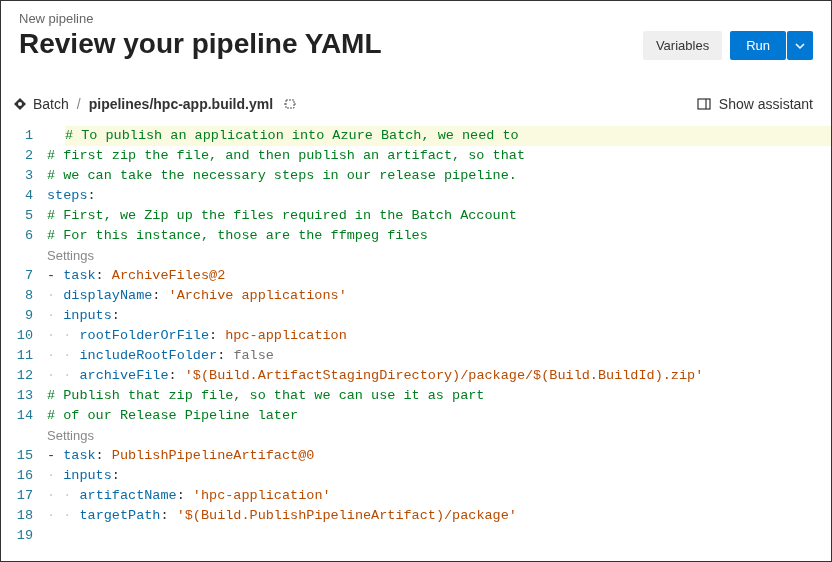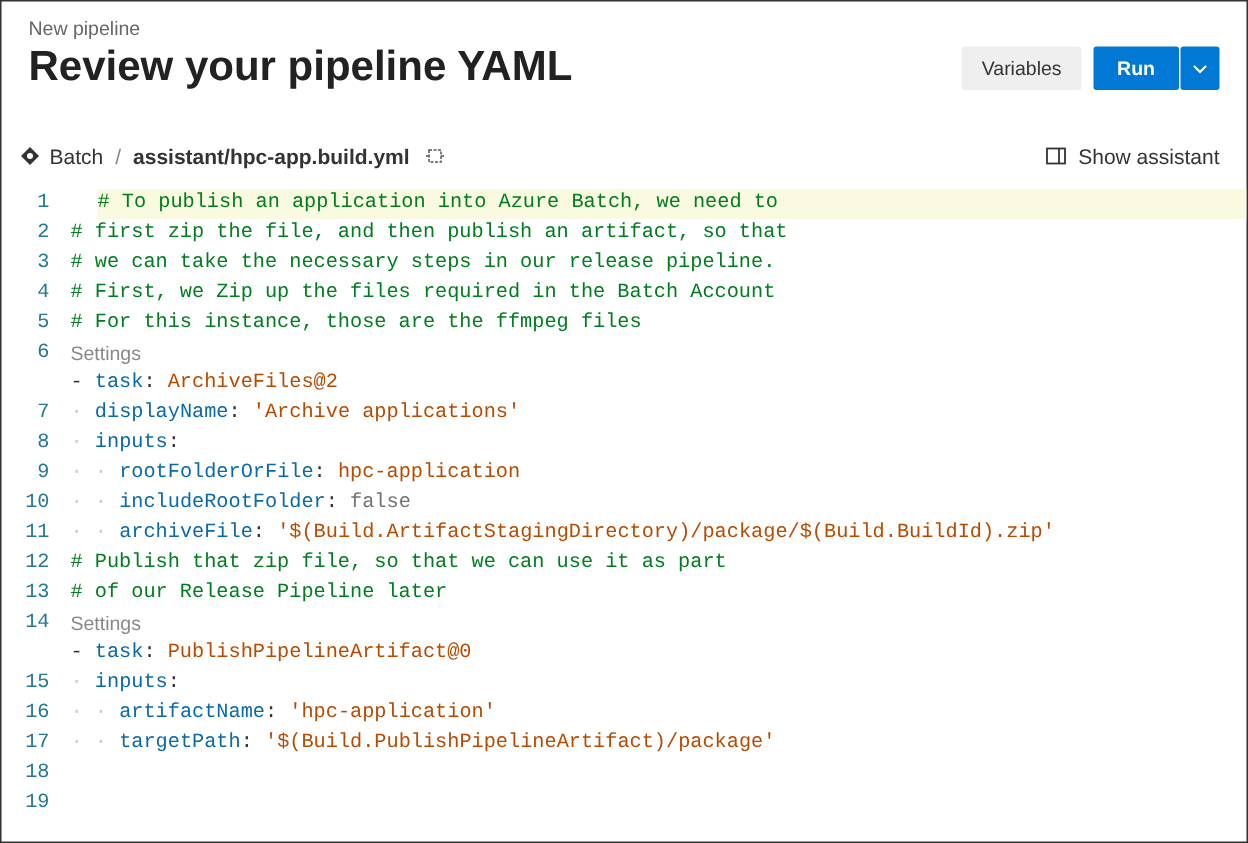--- a/index.html
+++ b/index.html
@@ -42,21 +42,21 @@
     cursor: pointer;
     border-radius: 2px;
   }
   .btn-secondary {
     background: #efefef;
     color: #333;
   }
   .btn-primary {
     background: #0078d4;
     color: #fff;
-    font-weight: 700;
+    font-weight: 400;
     padding: 7px 16px;
   }
   .btn-chevron {
     background: #0078d4;
     color: #fff;
     padding: 7px 8px;
     display:flex;
     align-items:center;
     justify-content:center;
     border-radius: 2px;
@@ -143,21 +143,21 @@
 <div class="subbar">
   <div class="subbar-left">
     <span class="iconbox">
       <svg width="14" height="14" viewBox="0 0 14 14">
           <path d="M7 1 L13 7 L7 13 L1 7 Z" fill="#333"></path>
           <circle cx="7" cy="7" r="2" fill="#fff"></circle>
         </svg>
     </span>
     <span>Batch</span>
     <span class="sep">/</span>
-    <span class="filename">assistant/hpc-app.build.yml</span>
+    <span class="filename">pipelines/hpc-app.build.yml</span>
     <span class="iconbox" style="margin-left:4px;">
       <svg width="14" height="14" viewBox="0 0 14 14">
           <rect x="3" y="3" width="8" height="8" fill="none" stroke="#555" stroke-width="1" stroke-dasharray="2 1"></rect>
           <path d="M1 7h2M11 7h2" stroke="#555" stroke-width="1"></path>
         </svg>
     </span>
   </div>
   <div class="subbar-right">
     <span class="iconbox">
       <svg width="14" height="14" viewBox="0 0 14 14">
@@ -190,20 +190,21 @@
     <div class="ln">15</div>
     <div class="ln">16</div>
     <div class="ln">17</div>
     <div class="ln">18</div>
     <div class="ln">19</div>
   </div>
   <div class="code">
     <div class="line highlight-line"><span class="c-comment"># To publish an application into Azure Batch, we need to</span></div>
     <div class="line"><span class="c-comment"># first zip the file, and then publish an artifact, so that</span></div>
     <div class="line"><span class="c-comment"># we can take the necessary steps in our release pipeline.</span></div>
+    <div class="line"><span class="c-key">steps</span><span class="c-punc">:</span></div>
     <div class="line"><span class="c-comment"># First, we Zip up the files required in the Batch Account</span></div>
     <div class="line"><span class="c-comment"># For this instance, those are the ffmpeg files</span></div>
     <div class="settings">Settings</div>
     <div class="line"><span class="c-punc">- </span><span class="c-key">task</span><span class="c-punc">: </span><span class="c-string">ArchiveFiles@2</span></div>
     <div class="line"><span class="indent-guide">·</span><span> </span><span class="c-key">displayName</span><span class="c-punc">: </span><span class="c-string">'Archive applications'</span></div>
     <div class="line"><span class="indent-guide">·</span><span> </span><span class="c-key">inputs</span><span class="c-punc">:</span></div>
     <div class="line"><span class="indent-guide">·</span><span> </span><span class="indent-guide">·</span><span> </span><span class="c-key">rootFolderOrFile</span><span class="c-punc">: </span><span class="c-string">hpc-application</span></div>
     <div class="line"><span class="indent-guide">·</span><span> </span><span class="indent-guide">·</span><span> </span><span class="c-key">includeRootFolder</span><span class="c-punc">: </span><span class="c-bool">false</span></div>
     <div class="line"><span class="indent-guide">·</span><span> </span><span class="indent-guide">·</span><span> </span><span class="c-key">archiveFile</span><span class="c-punc">: </span><span class="c-string">'$(Build.ArtifactStagingDirectory)/package/$(Build.BuildId).zip'</span></div>
     <div class="line"><span class="c-comment"># Publish that zip file, so that we can use it as part</span></div>

